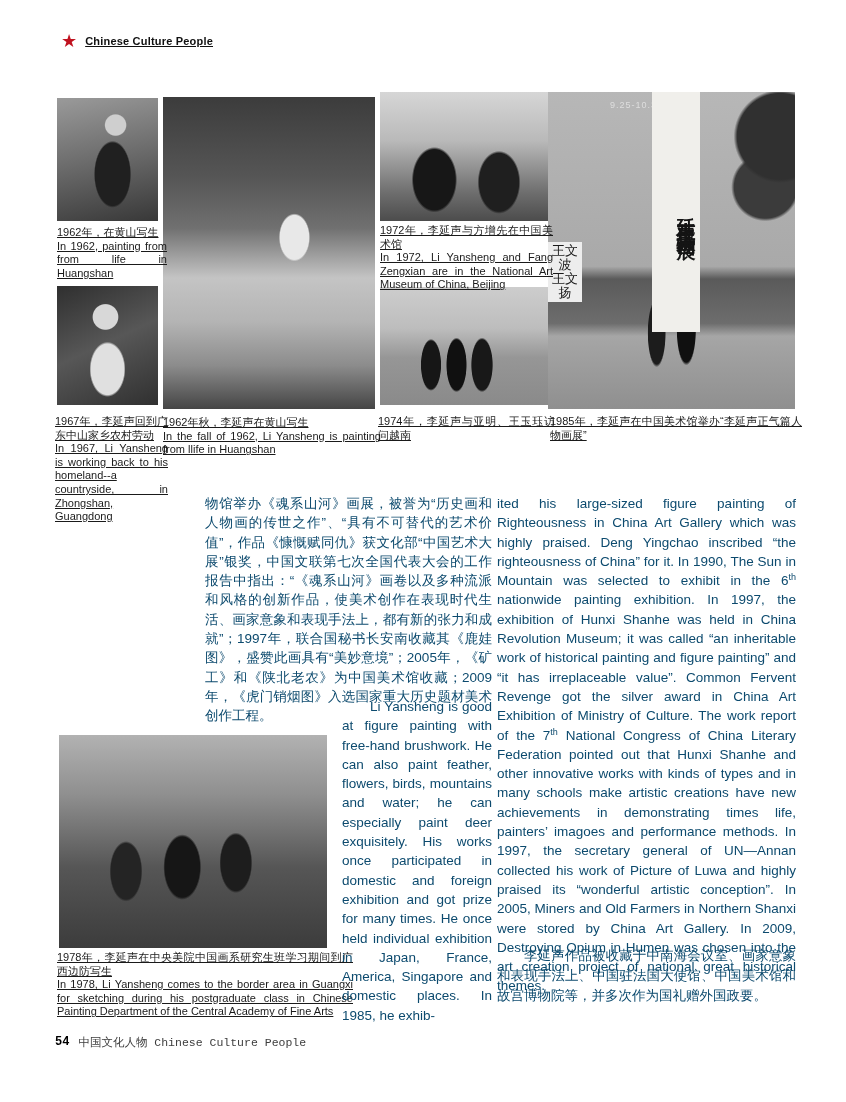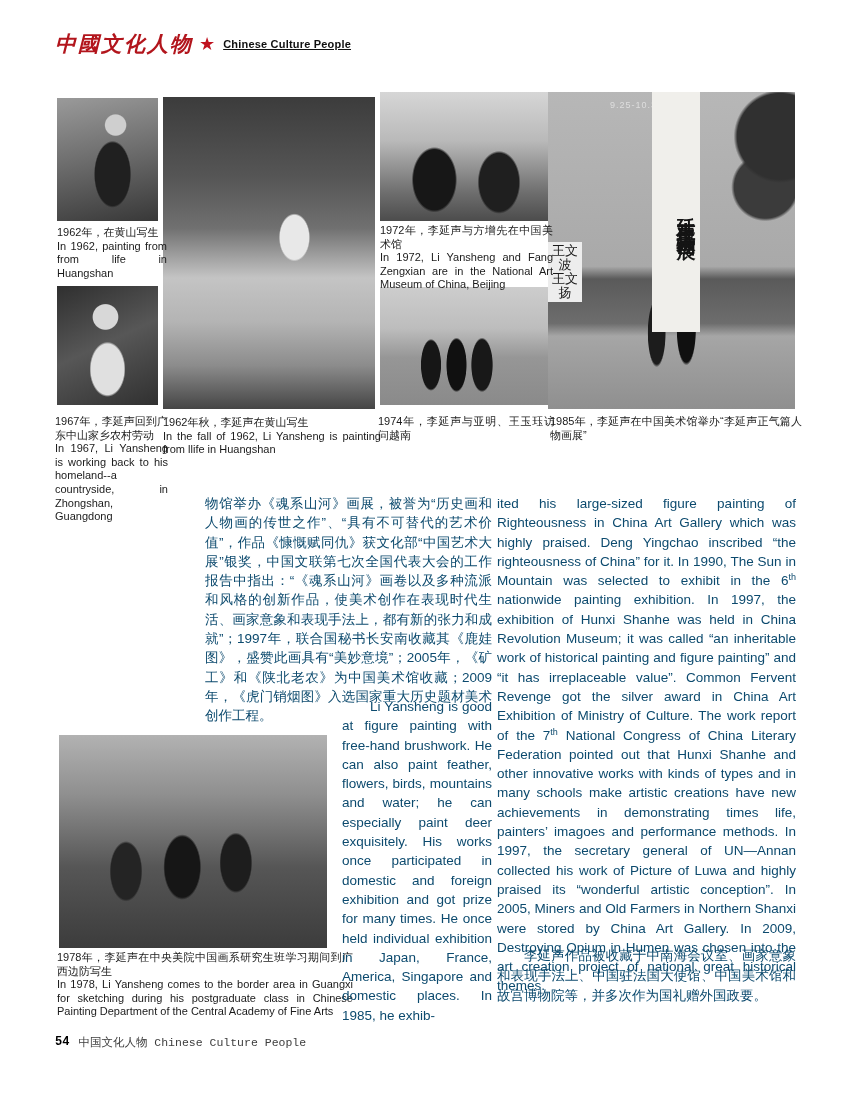--- a/index.html
+++ b/index.html
@@ -62,21 +62,21 @@
     position:absolute;left:104px;top:0;width:48px;height:240px;background:#f0efeb;
     writing-mode:vertical-rl;text-orientation:upright;
     font-family:"DejaVu Serif","Liberation Serif",serif;font-weight:bold;
     font-size:19px;letter-spacing:3px;color:#141414;padding-top:8px;box-sizing:border-box;
     text-align:center;
   }
   .poster-dates{position:absolute;left:62px;top:8px;font-size:9px;color:#dedede;letter-spacing:1px;}
   .poster-sign{position:absolute;left:0;top:150px;width:32px;background:#ededed;
     font-size:13px;line-height:14px;color:#1a1a1a;padding:2px 1px;text-align:center;}
   
-  .cap{position:absolute;font-size:11px;line-height:13.6px;color:#1a1a1a;text-align:justify;}
+  .cap{position:absolute;font-size:11px;line-height:13.6px;color:#1a1a1a;text-align:justify;text-decoration:underline;}
   .cap .en{margin-top:0;}
   .cap-1962a{left:57px;top:226px;width:110px;}
   .cap-1972{left:380px;top:224px;width:173px;}
   .cap-1967{left:55px;top:415px;width:113px;}
   .cap-1962b{left:163px;top:416px;width:218px;}
   .cap-1974{left:378px;top:415px;width:177px;}
   .cap-1985{left:550px;top:415px;width:252px;}
   .cap-1978{left:57px;top:951px;width:296px;}
   
   .serif{font-family:Liberation Sans, sans-serif;color:#0c4a6e;}
@@ -90,21 +90,20 @@
   .footer{position:absolute;left:55px;top:1035px;display:flex;align-items:flex-start;font-size:11.5px;font-family:Liberation Mono, monospace;}
   .page-num{font-weight:bold;color:#000;font-size:12px;}
   .footer-text{margin-left:9px;color:#3d3d3d;}
 </style>
 </head>
 <body>
 
 <div id="page">
 
   <div class="header">
-    <span class="logo-cn">中國文化人物</span>
     <span class="logo-star">★</span>
     <span class="logo-en">Chinese Culture People</span>
   </div>
 
   <div class="photo ph-1962a"></div>
   <div class="photo ph-1962b"></div>
   <div class="photo ph-1972"></div>
   <div class="photo ph-1967"></div>
   <div class="photo ph-1974"></div>
   <div class="photo ph-1985">

